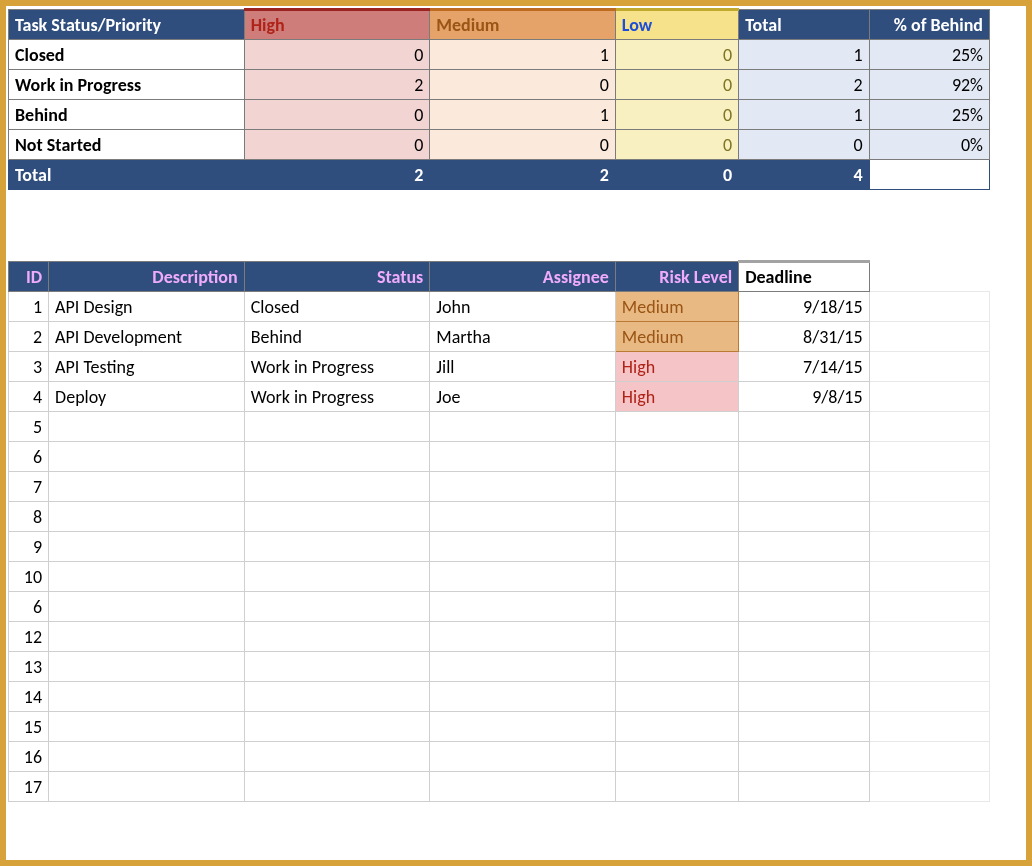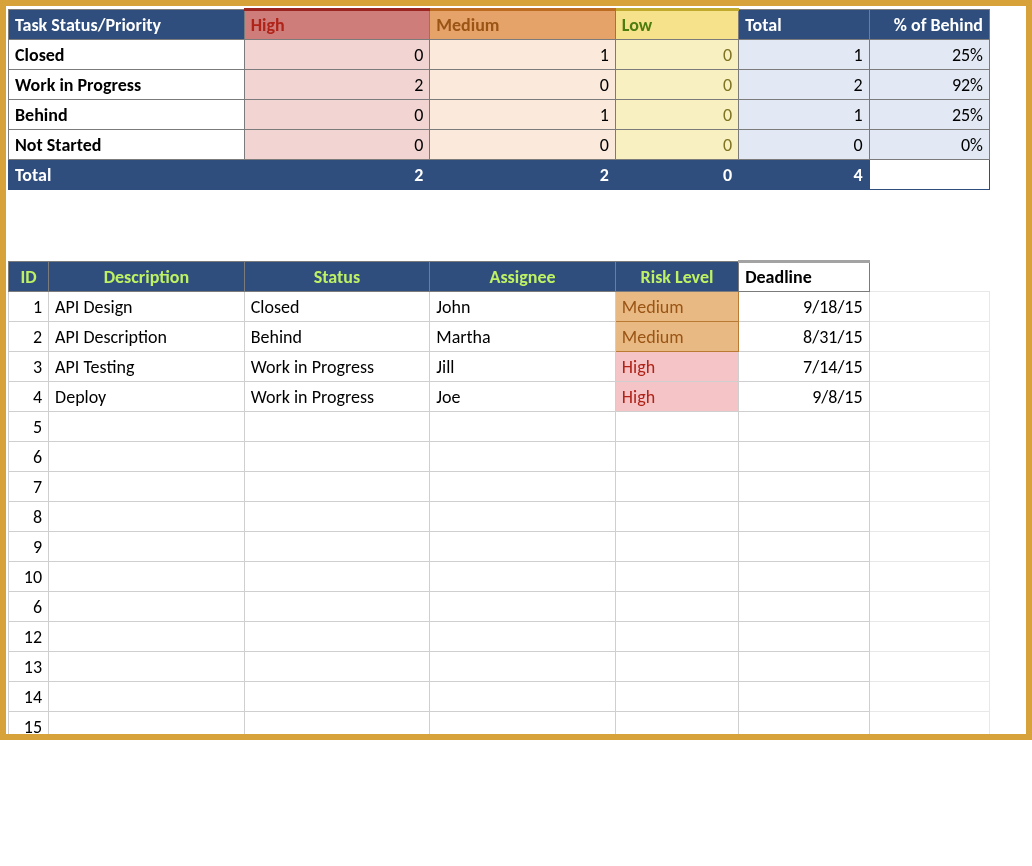--- a/index.html
+++ b/index.html
@@ -6,21 +6,21 @@
   body {
     margin: 0;
     padding: 0;
     font-family: Calibri, "Segoe UI", Arial, sans-serif;
     background: #fff;
     color: #000;
     font-size: 18px;
   }
   .sheet {
     width: 1032px;
-    height: 740px;
+    height: 866px;
     border: 6px solid #d8a23a;   
     background: #fff;
     padding: 2px 36px 2px 2px;   
     overflow: hidden;
   }
 
   
   .summary {
     border-collapse: collapse;
     table-layout: fixed;
@@ -42,21 +42,21 @@
   .summary .rowlbl {
     font-weight: 700;
     text-align: left;
     background: #fff;
   }
   .summary .num { text-align: right; }
 
   
   .th-high   { background:#ce7d7a; color:#b02318; font-weight:700; text-align:left; border-top:3px solid #9b2320 !important; }
   .th-med    { background:#e5a36a; color:#9a5414; font-weight:700; text-align:left; border-top:3px solid #bd6b20 !important; }
-  .th-low    { background:#f6e28b; color:#4d7c0f; font-weight:700; text-align:left; border-top:3px solid #c1a92e !important; }
+  .th-low    { background:#f6e28b; color:#1d4ed8; font-weight:700; text-align:left; border-top:3px solid #c1a92e !important; }
   .th-total  { background:#2f4e7d; color:#fff;    font-weight:700; text-align:left; }
   .th-pct    { background:#2f4e7d; color:#fff;    font-weight:700; text-align:right; }
 
   
   .cell-high  { background:#f2d4d2; color:#000; text-align:right; }
   .cell-med   { background:#fbeadc; color:#000; text-align:right; }
   .cell-low   { background:#f9f0c1; color:#7e7423; text-align:right; }
   .cell-total { background:#e2e9f4; color:#000; text-align:right; }
   .cell-pct   { background:#e2e9f4; color:#000; text-align:right; }
 
@@ -81,23 +81,23 @@
   }
   .tasks td, .tasks th {
     border: 1px solid #cfcfcf;
     padding: 2px 6px;
     height: 30px;
     vertical-align: middle;
     overflow: hidden;
   }
   .tasks thead th {
     background:#2f4e7d;
-    color:#bef264;
+    color:#f0abfc;
     font-weight:700;
-    text-align:center;
+    text-align:right;
     border-color:#7b7b7b;
   }
   .tasks thead th.deadline-hdr {
     background:#fff; color:#000;
     border-top:3px solid #a3a3a3;
     border-bottom:1px solid #7b7b7b;
     border-right:1px solid #7b7b7b;
     font-weight:700; text-align:left;
   }
   .tasks .idcell { text-align:right; }
@@ -206,21 +206,21 @@
           <td class="idcell">1</td>
           <td>API Design</td>
           <td>Closed</td>
           <td>John</td>
           <td class="risk-medium">Medium</td>
           <td class="ddcell">9/18/15</td>
           <td class="filler"></td>
         </tr>
         <tr>
           <td class="idcell">2</td>
-          <td>API Description</td>
+          <td>API Development</td>
           <td>Behind</td>
           <td>Martha</td>
           <td class="risk-medium">Medium</td>
           <td class="ddcell">8/31/15</td>
           <td class="filler"></td>
         </tr>
         <tr>
           <td class="idcell">3</td>
           <td>API Testing</td>
           <td>Work in Progress</td>

